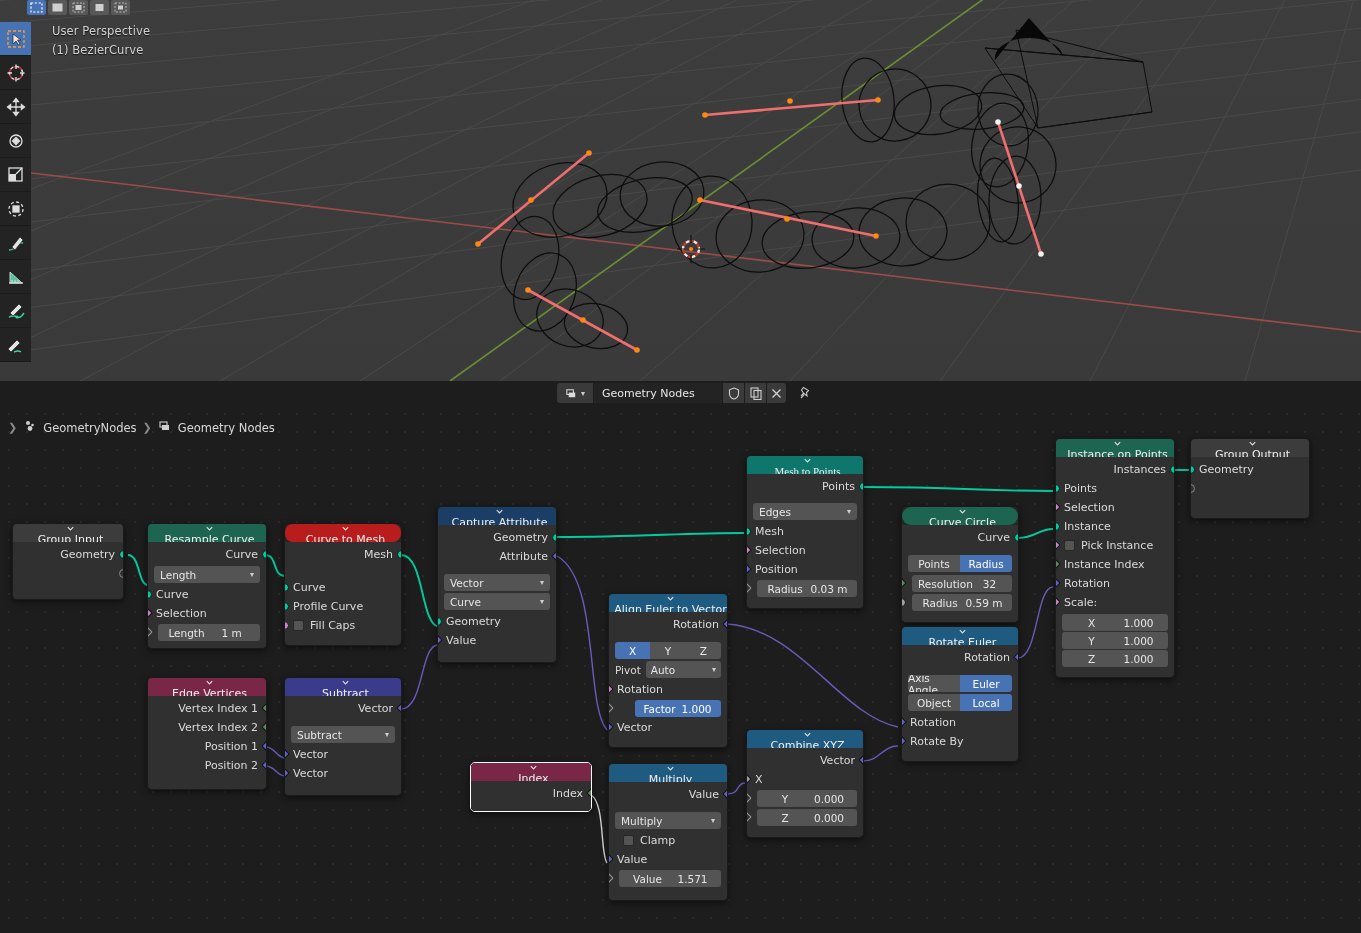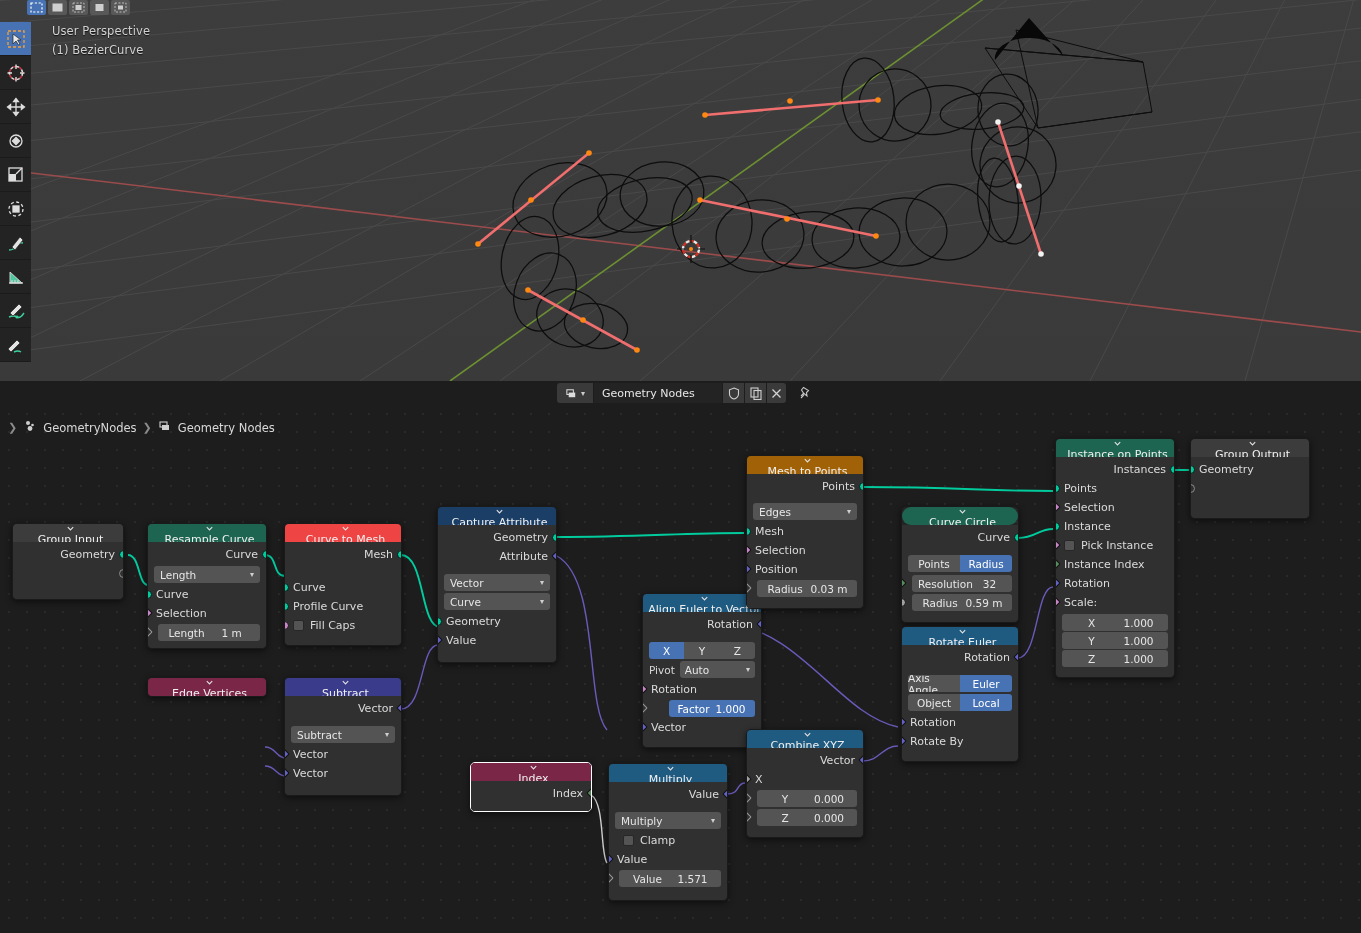--- a/index.html
+++ b/index.html
@@ -444,21 +444,21 @@
           <span class="sock diamond hollow left" style="border:1px solid #9a9a9a;background:#303030;"></span>
           <div class="widget val" style="flex:1;margin-left:10px;">
             <span class="lbl">Length</span>
             <span class="num">1 m</span>
           </div>
         </div>
       </div>
     </div>
 
     <div class="node" style="left:284px;top:118px;width:118px;">
-      <div class="nhead" style="background:#ef4444;">
+      <div class="nhead" style="background:#b91c1c;border-radius:8px;">
         <svg class="chev" viewBox="0 0 10 10">
             <path d="M2,3.5 L5,6.5 L8,3.5" fill="none" stroke="#e0e0e0" stroke-width="1.3"></path>
           </svg>
         <span>Curve to Mesh</span>
       </div>
       <div class="nbody" style="padding-bottom:10px;">
         <div class="row out">
           <span>Mesh</span>
           <span class="sock geo right"></span>
         </div>
@@ -479,20 +479,38 @@
       </div>
     </div>
 
     <div class="node" style="left:147px;top:272px;width:120px;">
       <div class="nhead" style="background:#7a2647;">
         <svg class="chev" viewBox="0 0 10 10">
             <path d="M2,3.5 L5,6.5 L8,3.5" fill="none" stroke="#e0e0e0" stroke-width="1.3"></path>
           </svg>
         <span>Edge Vertices</span>
       </div>
+      <div class="nbody" style="padding-bottom:14px;">
+        <div class="row out">
+          <span>Vertex Index 1</span>
+          <span class="sock diamond int right"></span>
+        </div>
+        <div class="row out">
+          <span>Vertex Index 2</span>
+          <span class="sock diamond int right"></span>
+        </div>
+        <div class="row out">
+          <span>Position 1</span>
+          <span class="sock diamond vec right"></span>
+        </div>
+        <div class="row out">
+          <span>Position 2</span>
+          <span class="sock diamond vec right"></span>
+        </div>
+      </div>
     </div>
 
     <div class="node" style="left:284px;top:272px;width:118px;">
       <div class="nhead" style="background:#3b3b8c;">
         <svg class="chev" viewBox="0 0 10 10">
             <path d="M2,3.5 L5,6.5 L8,3.5" fill="none" stroke="#e0e0e0" stroke-width="1.3"></path>
           </svg>
         <span>Subtract</span>
       </div>
       <div class="nbody" style="padding-bottom:12px;">
@@ -560,21 +578,21 @@
         <span>Index</span>
       </div>
       <div class="nbody" style="padding-bottom:8px;">
         <div class="row out">
           <span>Index</span>
           <span class="sock diamond int right"></span>
         </div>
       </div>
     </div>
 
-    <div class="node" style="left:608px;top:188px;width:120px;margin-left:34px;">
+    <div class="node" style="left:608px;top:188px;width:120px;">
       <div class="nhead" style="background:#1f5a80;">
         <svg class="chev" viewBox="0 0 10 10">
             <path d="M2,3.5 L5,6.5 L8,3.5" fill="none" stroke="#e0e0e0" stroke-width="1.3"></path>
           </svg>
         <span>Align Euler to Vector</span>
       </div>
       <div class="nbody" style="padding-bottom:10px;">
         <div class="row out">
           <span>Rotation</span>
           <span class="sock diamond vec right"></span>
@@ -672,21 +690,21 @@
           <span class="sock diamond hollow left" style="border:1px solid #9a9a9a;background:#303030;"></span>
           <div class="widget val" style="flex:1;margin-left:10px;">
             <span class="lbl">Z</span>
             <span class="num">0.000</span>
           </div>
         </div>
       </div>
     </div>
 
     <div class="node" style="left:746px;top:50px;width:118px;">
-      <div class="nhead" style="background:#a16207;">
+      <div class="nhead" style="background:#0f766e;font-family:Liberation Serif, serif;">
         <svg class="chev" viewBox="0 0 10 10">
             <path d="M2,3.5 L5,6.5 L8,3.5" fill="none" stroke="#e0e0e0" stroke-width="1.3"></path>
           </svg>
         <span>Mesh to Points</span>
       </div>
       <div class="nbody" style="padding-bottom:10px;">
         <div class="row out">
           <span>Points</span>
           <span class="sock geo right"></span>
         </div>

